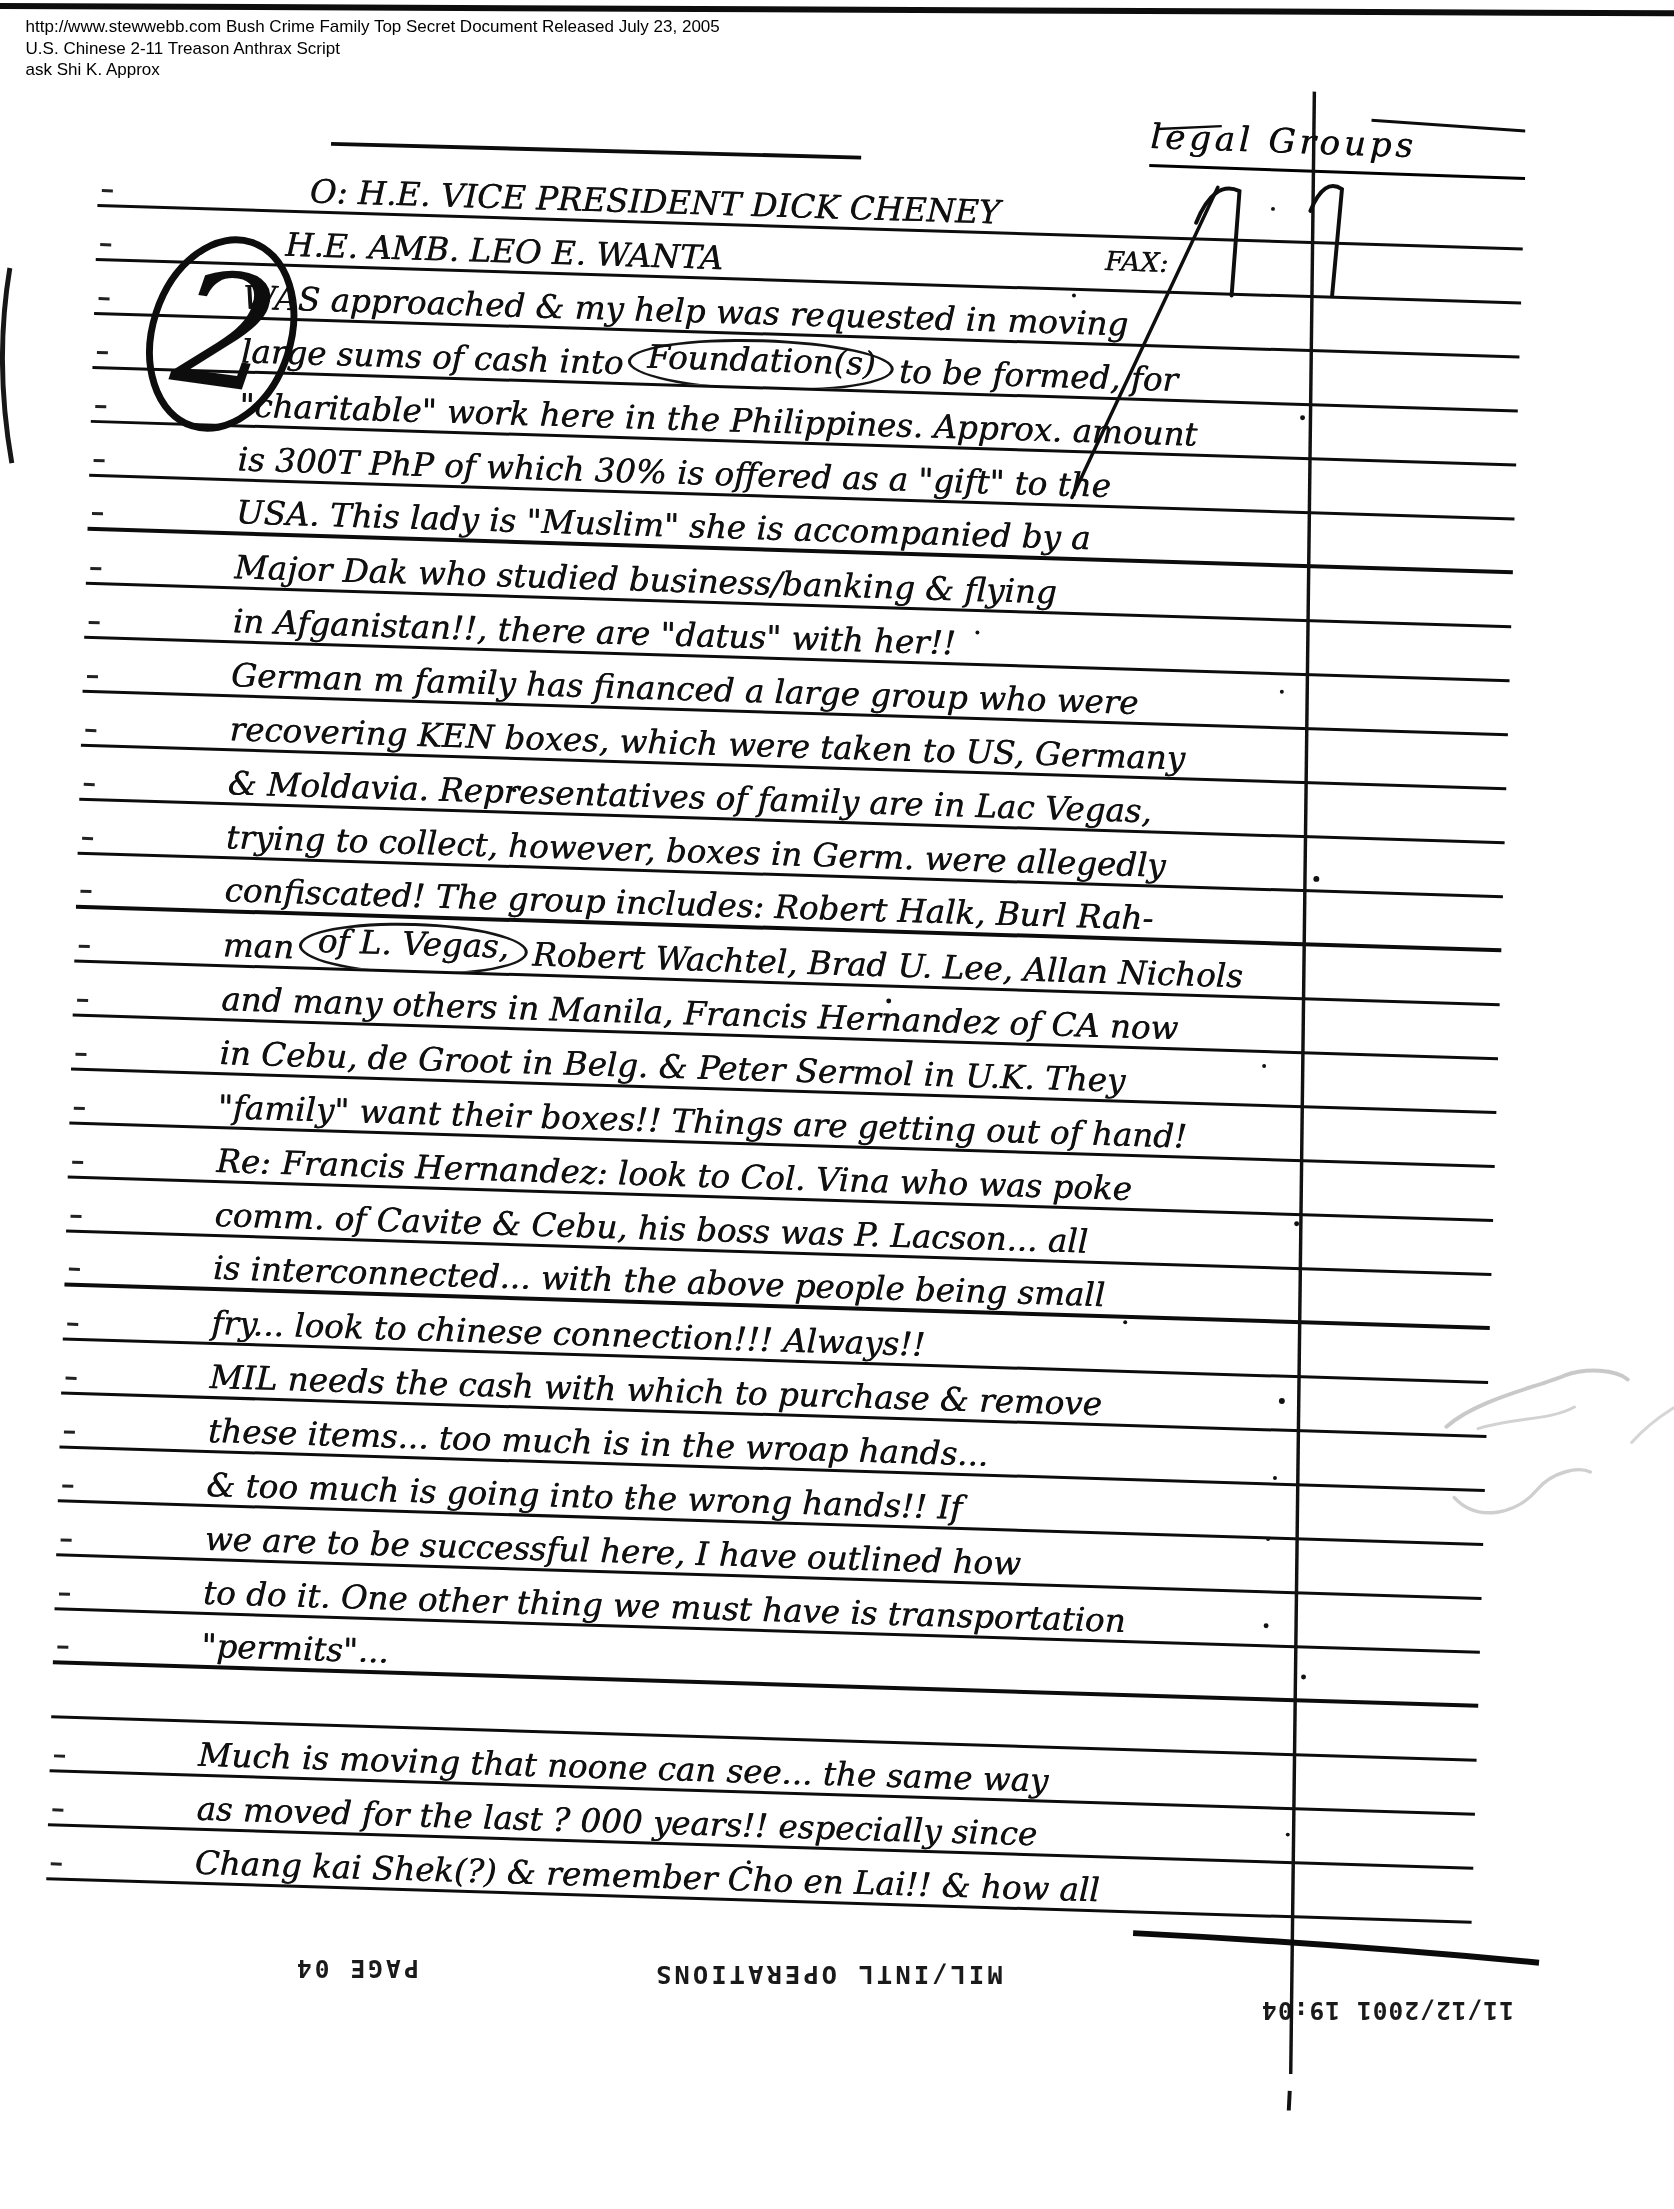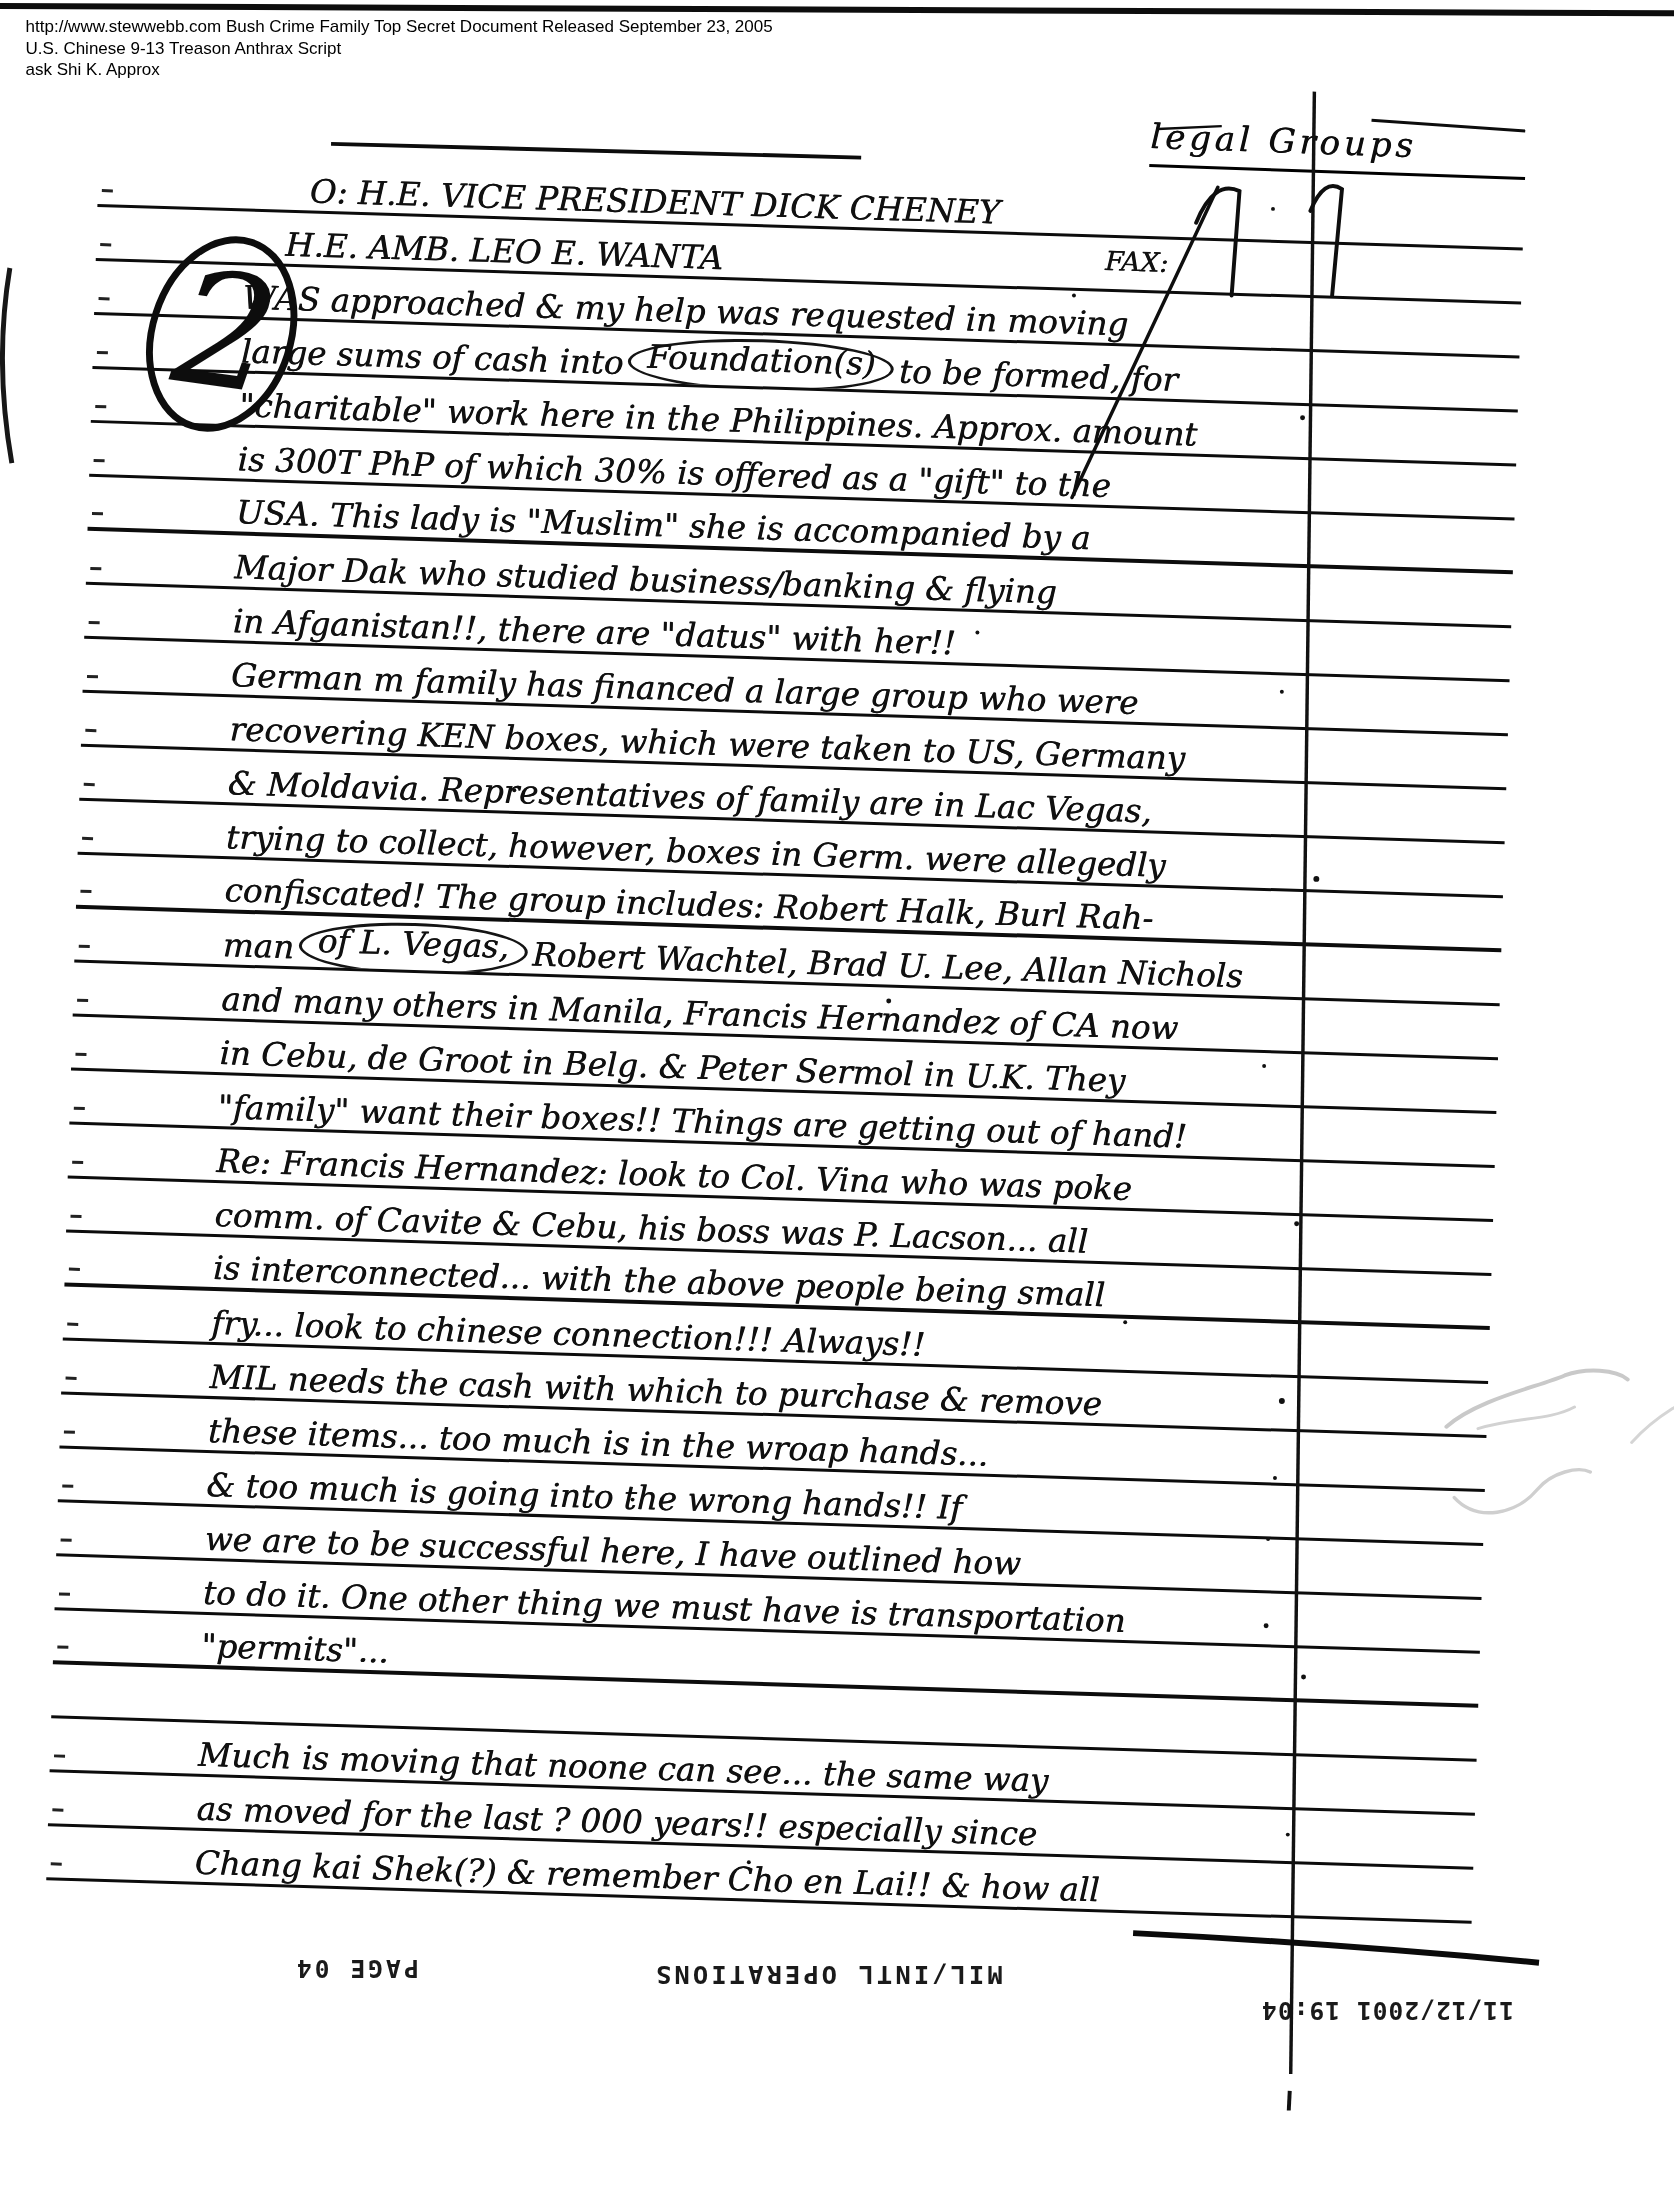--- a/index.html
+++ b/index.html
@@ -45,22 +45,22 @@
   svg.overlay{position:absolute;left:0;top:0;pointer-events:none;}
 </style>
 </head>
 <body>
 
 <div id="page">
 
   <div class="top-edge"></div>
 
   <div class="header">
-    <div>http://www.stewwebb.com Bush Crime Family Top Secret Document Released September 23, 2005</div>
-    <div>U.S. Chinese 9-13 Treason Anthrax Script</div>
+    <div>http://www.stewwebb.com Bush Crime Family Top Secret Document Released July 23, 2005</div>
+    <div>U.S. Chinese 2-11 Treason Anthrax Script</div>
     <div>ask Shi K. Approx</div>
   </div>
 
   <div class="legal-groups">legal Groups</div>
   <div class="fax-label">FAX:</div>
 
   <div class="hw-block">
     <div>
         <div class="hw-row" style="padding-left: 212px;">
           <span>O: H.E. VICE PRESIDENT DICK CHENEY</span>

